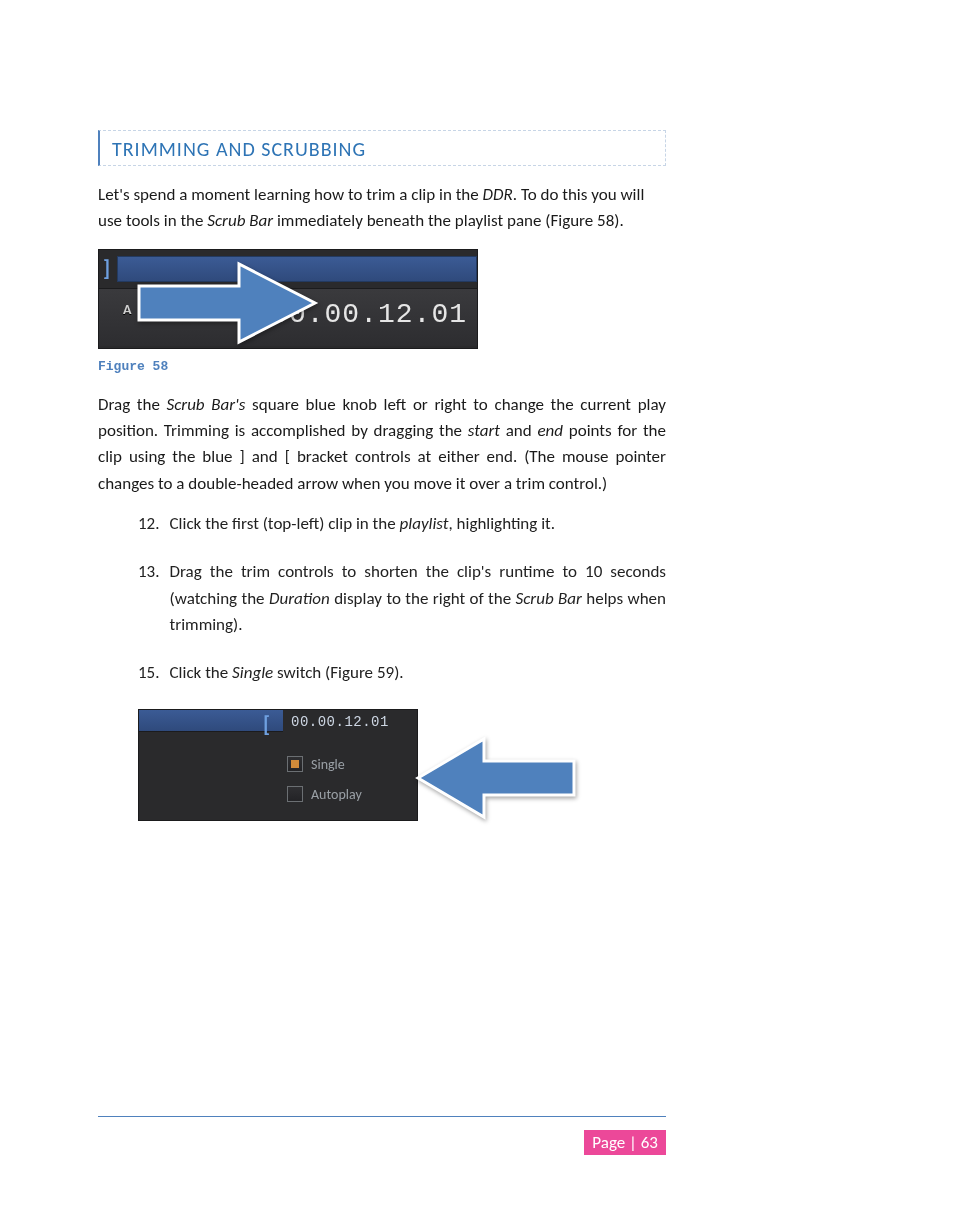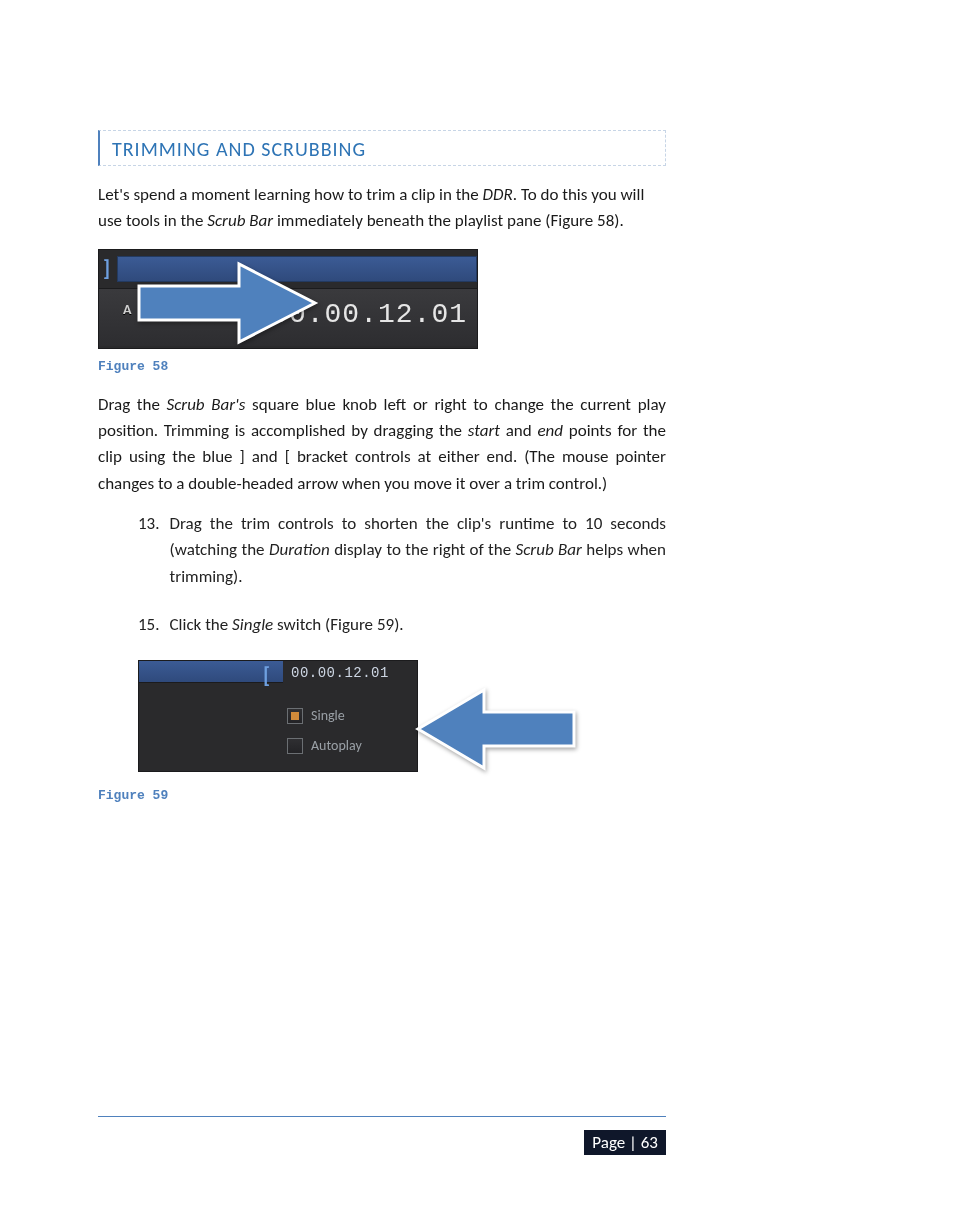--- a/index.html
+++ b/index.html
@@ -25,21 +25,21 @@
   .fig59 { position: relative; width: 280px; height: 112px; background: #2a2a2c; border: 1px solid #1b1b1d; margin-left: 40px; }
   .fig59 .track { position: absolute; left: 0; right: 134px; top: 0; height: 22px; background: linear-gradient(#3b5b95,#2f4a7c); border-bottom: 1px solid #1b1b1d; }
   .fig59 .endb { position: absolute; left: 124px; top: 0; color: #6fa0e0; font-size: 22px; font-weight: 700; }
   .fig59 .tc { position: absolute; left: 152px; top: 4px; color: #cdd6e3; font-size: 14px; font-family: "Courier New", monospace; letter-spacing: 0.5px; }
   .fig59 .row { position: absolute; left: 148px; display: flex; align-items: center; gap: 8px; color: #9aa0a6; font-size: 14px; }
   .fig59 .row.r1 { top: 46px; }
   .fig59 .row.r2 { top: 76px; }
   .fig59 .cb { width: 16px; height: 16px; border: 1px solid #6b6f73; background: linear-gradient(#2f2f32,#232326); display: inline-flex; align-items: center; justify-content: center; }
   .fig59 .cb.on::after { content: ""; width: 8px; height: 8px; background: #d08a3a; }
   .footer-rule { position: absolute; left: 98px; right: 98px; bottom: 110px; height: 1px; background: #4f81bd; }
-  .page-num { position: absolute; right: 98px; bottom: 72px; background: #0f172a; color: #fff; font-size: 17px; padding: 2px 8px; }
+  .page-num { position: absolute; right: 98px; bottom: 72px; background: #ec4899; color: #fff; font-size: 17px; padding: 2px 8px; }
 </style>
 </head>
 <body>
 
 <div class="page">
 
   <div class="section-heading">TRIMMING AND SCRUBBING</div>
 
   <p class="para">
     <span>Let's spend a moment learning how to trim a clip in the </span><em>DDR</em><span>.  To do this you will use tools in the </span><em>Scrub Bar</em><span> immediately beneath the playlist pane (Figure 58).</span>
@@ -55,20 +55,26 @@
       <path d="M10 60 L110 60 L110 82 L186 43 L110 4 L110 26 L10 26 Z" fill="#4f81bd" stroke="#ffffff" stroke-width="3"></path>
     </svg>
   </div>
   <div class="figcap">Figure 58</div>
 
   <p class="para justify">
     <span>Drag the </span><em>Scrub Bar's</em><span> square blue knob left or right to change the current play position. Trimming is accomplished by dragging the </span><em>start</em><span> and </span><em>end</em><span> points for the clip using the blue ] and [ bracket controls at either end.  (The mouse pointer changes to a double-headed arrow when you move it over a trim control.)</span>
   </p>
 
   <ol>
+    <li>
+      <span class="num">12.</span>
+      <span class="txt">
+        <span>Click the first (top-left) clip in the </span><em>playlist</em><span>, highlighting it.</span>
+      </span>
+    </li>
     <li>
       <span class="num">13.</span>
       <span class="txt">
         <span>Drag the trim controls to shorten the clip's runtime to 10 seconds (watching the </span><em>Duration</em><span> display to the right of the </span><em>Scrub Bar</em><span> helps when trimming).</span>
       </span>
     </li>
   </ol>
 
 
   <ol>
@@ -91,18 +97,17 @@
       </div>
       <div class="row r2">
         <span class="cb"></span>
         <span>Autoplay</span>
       </div>
     </div>
     <svg class="arrow-left" style="left:316px; top:26px;" width="170" height="86" viewBox="0 0 170 86">
       <path d="M160 60 L70 60 L70 82 L4 43 L70 4 L70 26 L160 26 Z" fill="#4f81bd" stroke="#ffffff" stroke-width="3"></path>
     </svg>
   </div>
-  <div class="figcap" style="margin-left:0;">Figure 59</div>
 
   <div class="footer-rule"></div>
   <div class="page-num">Page | 63</div>
 
 </div>
 
 </body></html>

